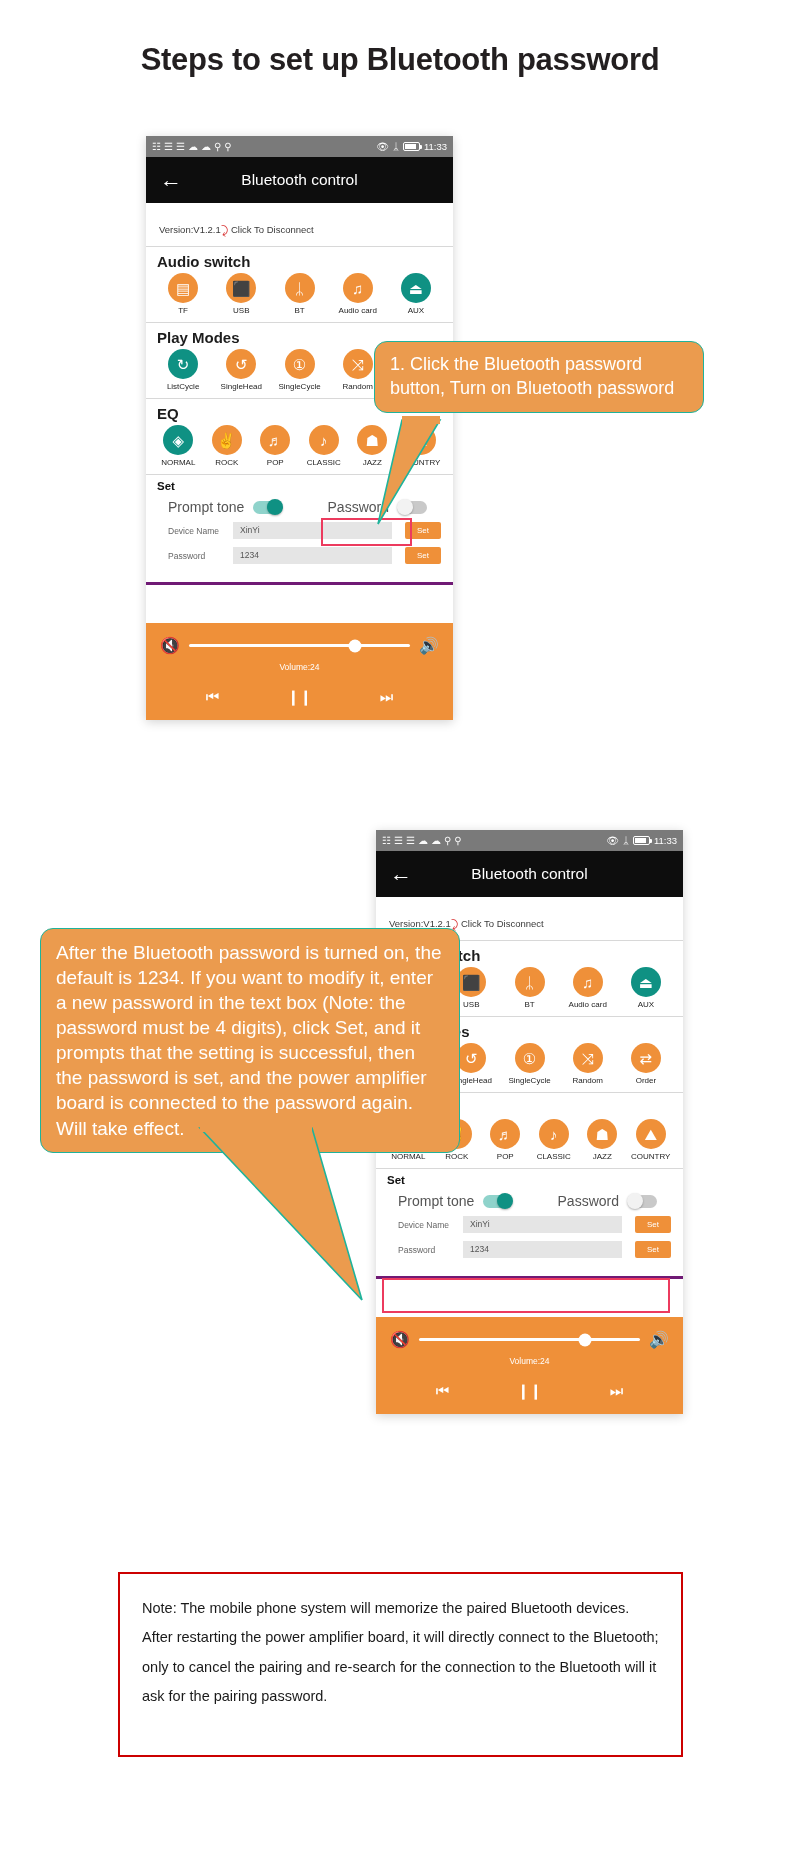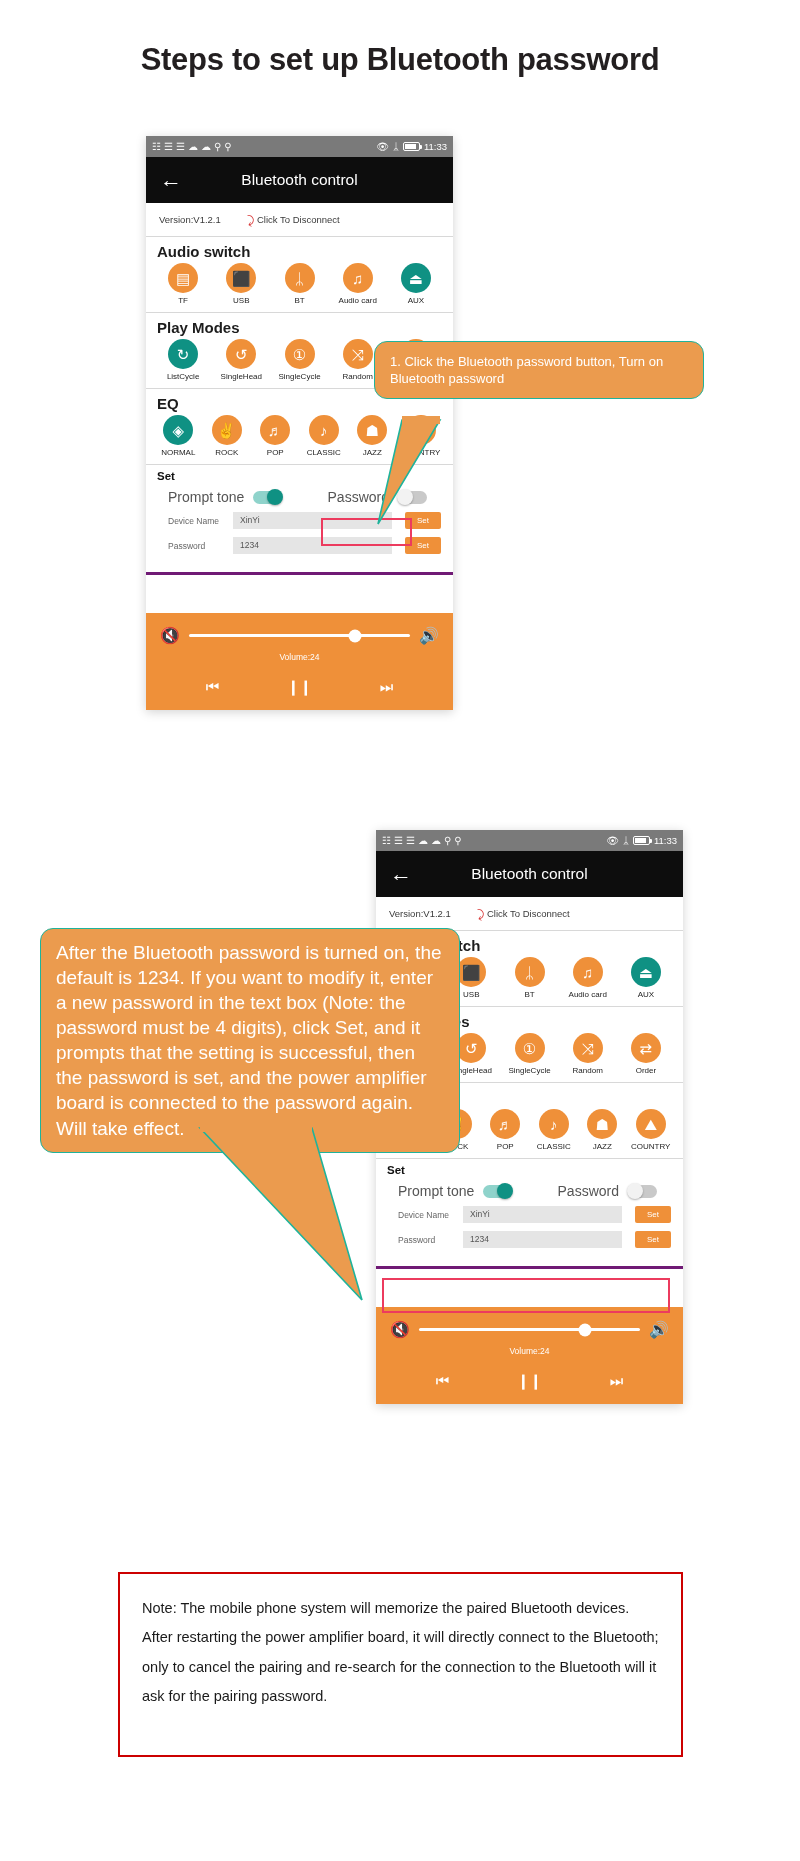--- a/index.html
+++ b/index.html
@@ -54,22 +54,22 @@
   }
   .appbar .back{ font-size:22px; line-height:1; padding:0 14px; color:#fff; }
   .appbar .title{
     position:absolute; left:0; right:0; text-align:center;
     font-size:15.5px; font-weight:normal; pointer-events:none;
   }
 
   .versionrow{
     height:34px; display:flex; align-items:center;
     border-bottom:1px solid #d8d8d8;
-    padding-left:13px; gap:26px;
-    font-size:9.5px; color:#3a3a3a;
+    padding-left:13px; 
+    font-size:9.5px; color:#3a3a3a;margin-top:10px;
   }
   .disc{ display:flex; align-items:center; gap:3px; }
   .disc .ico{ color:#d93b3b; font-size:12px; line-height:1; transform:rotate(-12deg); }
 
   .section{ border-bottom:1px solid #d8d8d8; padding:6px 0 7px 0; }
   .section h4{
     margin:0 0 3px 11px; font-size:15px; font-weight:bold; color:#1d1d1d;
   }
   .iconrow{ display:flex; padding:0 8px; }
   .cell{ flex:1; display:flex; flex-direction:column; align-items:center; gap:3px; }
@@ -128,21 +128,21 @@
 
   
   .callout{
     position:absolute;
     background:#eb9b4e; border:1.6px solid #1fb39b;
     border-radius:13px;
     color:#ffffff;
     padding:11px 15px;
     line-height:1.32;
   }
-  #callout1{ left:374px; top:341px; width:330px; font-size:13px; }
+  #callout1{ left:374px; top:341px; width:330px; font-size:18px; }
   #callout2{ left:40px; top:928px; width:420px; font-size:19px; }
 
   
   .notebox{
     position:absolute; left:118px; top:1572px; width:565px; height:185px;
     border:2px solid #cc0000; background:#ffffff;
     padding:20px 22px;
     font-size:14.5px; color:#1a1a1a; line-height:2.02;
   }
 </style>

